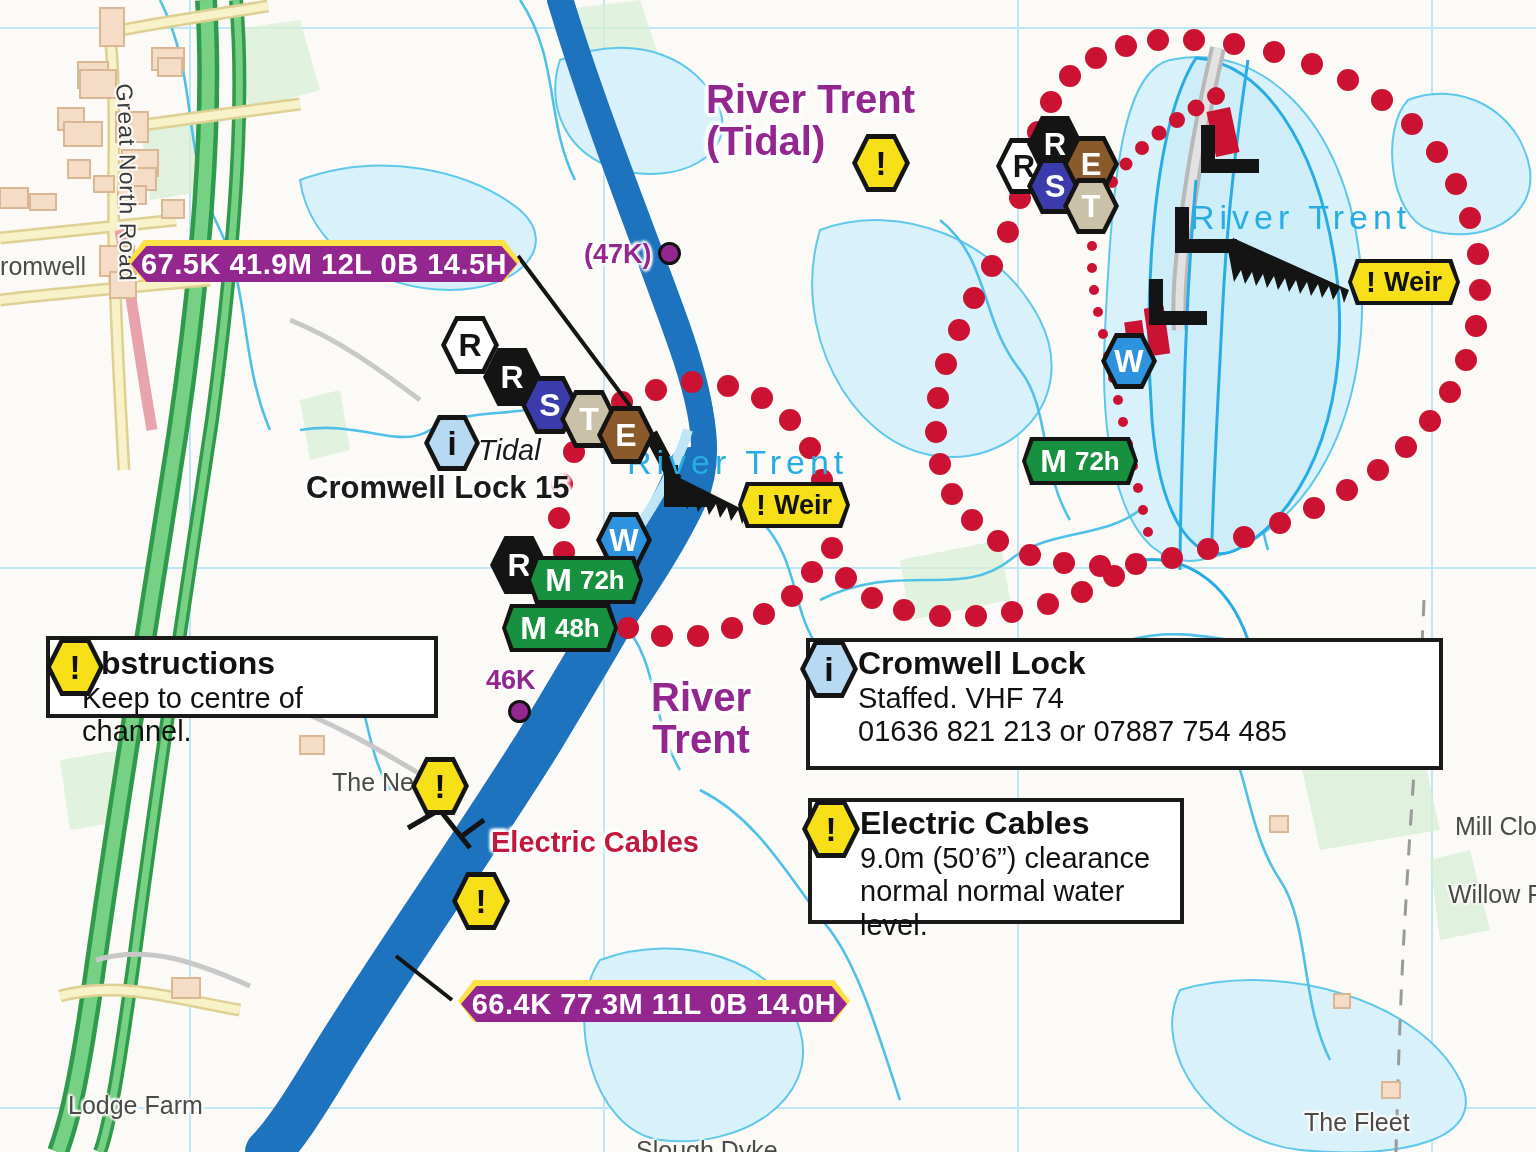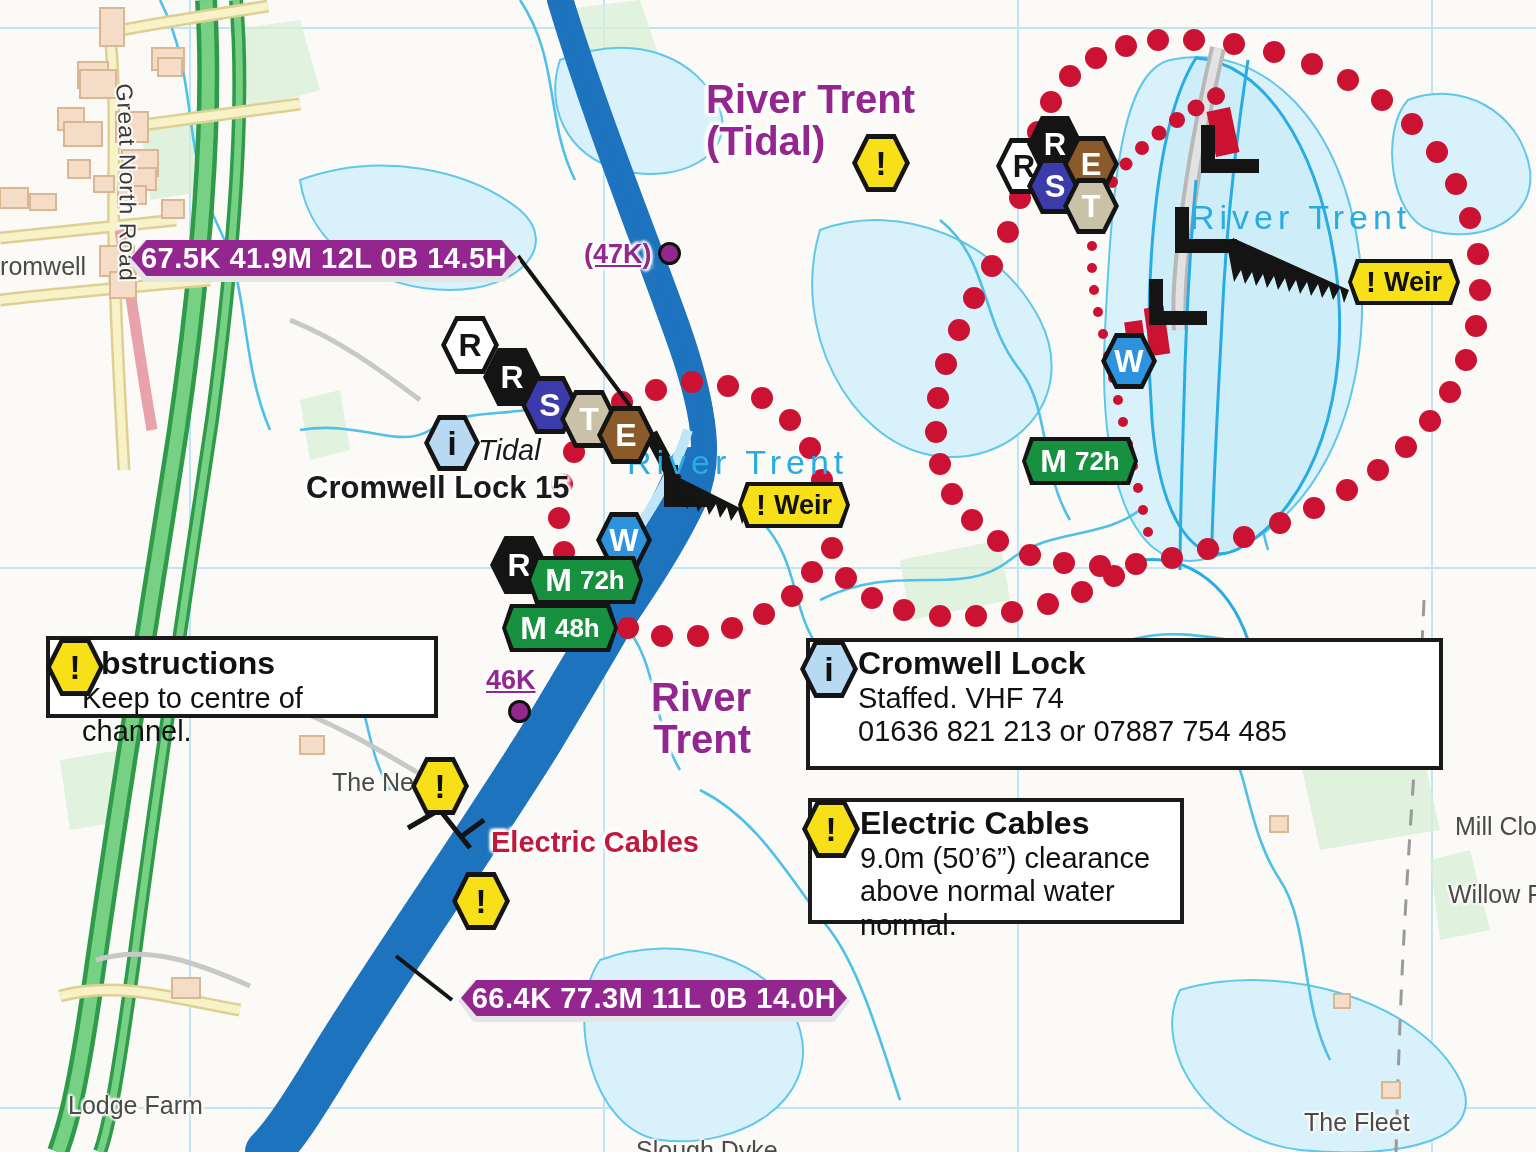--- a/index.html
+++ b/index.html
@@ -13,21 +13,21 @@
                 2px 2px 2px #fbfaf7,-2px -2px 2px #fbfaf7;}
 
   .river-purple{font-size:40px;font-weight:bold;color:#93268f;line-height:1.05;
     text-shadow:3px 0 3px #fff,-3px 0 3px #fff,0 3px 3px #fff,0 -3px 3px #fff,
                 3px 3px 3px #fff,-3px -3px 3px #fff,2px -3px 3px #fff,-3px 2px 3px #fff;}
 
   .river-blue{font-size:34px;color:#29ace3;letter-spacing:5px;font-weight:500;}
 
   .km-purple{font-size:27px;font-weight:bold;color:#93268f;
     text-shadow:2px 0 3px #fff,-2px 0 3px #fff,0 2px 3px #fff,0 -2px 3px #fff,
-                2px 2px 3px #fff,-2px -2px 3px #fff;text-decoration:underline;}
+                2px 2px 3px #fff,-2px -2px 3px #fff;}
 
   .lock-name{font-size:31px;font-weight:bold;color:#1a1a1a;
     text-shadow:3px 0 3px #fff,-3px 0 3px #fff,0 3px 3px #fff,0 -3px 3px #fff,
                 3px 3px 3px #fff,-3px -3px 3px #fff;}
   .tidal-it{font-size:29px;font-style:italic;color:#1a1a1a;
     text-shadow:3px 0 3px #fff,-3px 0 3px #fff,0 3px 3px #fff,0 -3px 3px #fff,
                 3px 3px 3px #fff,-3px -3px 3px #fff;}
 
   .cable-lbl{font-size:29px;font-weight:bold;color:#c2183c;
     text-shadow:3px 0 3px #fff,-3px 0 3px #fff,0 3px 3px #fff,0 -3px 3px #fff,
@@ -40,23 +40,23 @@
        font-weight:bold;line-height:1;}
 
   
   .tagwrap{position:absolute;background:#141414;display:flex;align-items:center;justify-content:center;
        clip-path:polygon(7% 0%,93% 0%,100% 50%,93% 100%,7% 100%,0% 50%);}
   .tagin{clip-path:polygon(7% 0%,93% 0%,100% 50%,93% 100%,7% 100%,0% 50%);
        display:flex;align-items:center;justify-content:center;gap:8px;
        font-weight:bold;line-height:1;white-space:nowrap;}
 
   
-  .ribbonwrap{position:absolute;background:#e5e5e5;
+  .ribbonwrap{position:absolute;background:#fde047;
        clip-path:polygon(4% 0%,96% 0%,100% 50%,96% 100%,4% 100%,0% 50%);
-       display:flex;align-items:flex-start;justify-content:center;}
+       display:flex;align-items:flex-end;justify-content:center;}
   .ribbonin{background:#93268f;
        clip-path:polygon(4% 0%,96% 0%,100% 50%,96% 100%,4% 100%,0% 50%);
        display:flex;align-items:center;justify-content:center;
        color:#fff;font-weight:bold;white-space:nowrap;}
 
   
   .infobox{position:absolute;background:#fff;border:4px solid #1a1a1a;box-sizing:border-box;}
   .infobox .body{padding:6px 14px 10px 26px;}
   .ib-title{font-size:32px;font-weight:bold;color:#111;line-height:1.12;}
   .ib-line{font-size:29px;color:#111;line-height:1.16;}
@@ -388,21 +388,21 @@
   <div class="lbl place-name" style="left:1304px;top:1108px">The Fleet</div>
   <div class="lbl place-name" style="left:636px;top:1136px">Slough Dyke</div>
 
   <div class="lbl river-blue" style="left:1190px;top:198px">River Trent</div>
   <div class="lbl river-blue" style="left:627px;top:443px">River Trent</div>
 
   <div class="lbl river-purple" style="left:706px;top:78px">
     <div>River Trent</div>
     <div>(Tidal)</div>
   </div>
-  <div class="lbl river-purple" style="left:651px;top:676px;text-align:right">
+  <div class="lbl river-purple" style="left:651px;top:676px;text-align:center">
     <div>River</div>
     <div>Trent</div>
   </div>
 
   <div class="lbl km-purple" style="left:584px;top:239px">(47K)</div>
   <div style="position:absolute;left:658px;top:242px;width:17px;height:17px;border-radius:50%;
               background:#93268f;border:3px solid #111;"></div>
   <div class="lbl km-purple" style="left:486px;top:665px">46K</div>
   <div style="position:absolute;left:508px;top:700px;width:17px;height:17px;border-radius:50%;
               background:#93268f;border:3px solid #111;"></div>
@@ -524,20 +524,20 @@
     </div>
   </div>
   <div class="hexwrap box-hex" style="left:800px;top:640px;width:58px;height:58px;">
     <div class="hexin" style="width:48px;height:48px;background:#b8d9f2;color:#111;font-size:34px;">i</div>
   </div>
 
   <div class="infobox" style="left:808px;top:798px;width:376px;height:126px;">
     <div class="body" style="padding-left:48px;padding-top:4px;">
       <div class="ib-title">Electric Cables</div>
       <div class="ib-line">9.0m (50’6”) clearance</div>
-      <div class="ib-line">above normal water normal.</div>
+      <div class="ib-line">normal normal water level.</div>
     </div>
   </div>
   <div class="hexwrap box-hex" style="left:802px;top:800px;width:58px;height:58px;">
     <div class="hexin" style="width:48px;height:48px;background:#f7e017;color:#111;font-size:33px;">!</div>
   </div>
 
 </div>
 
 </body></html>

